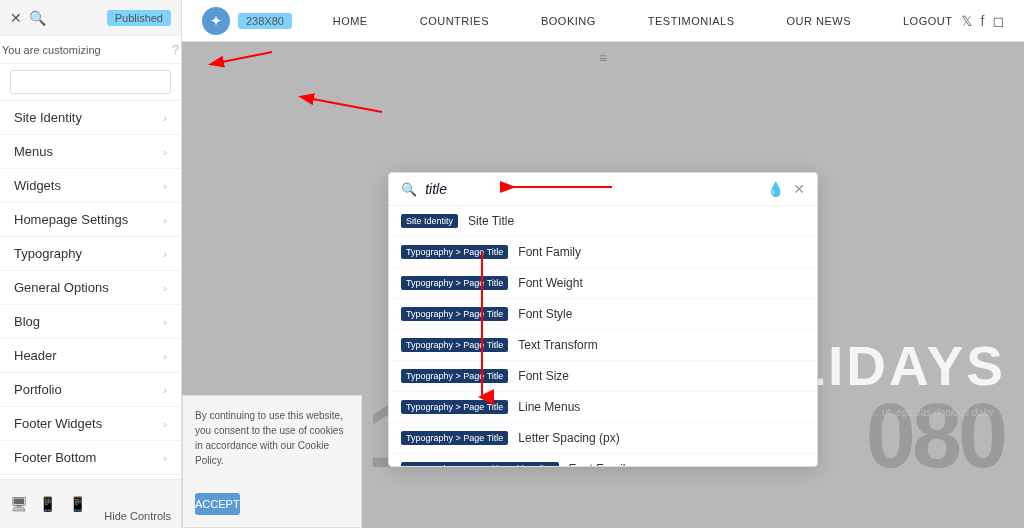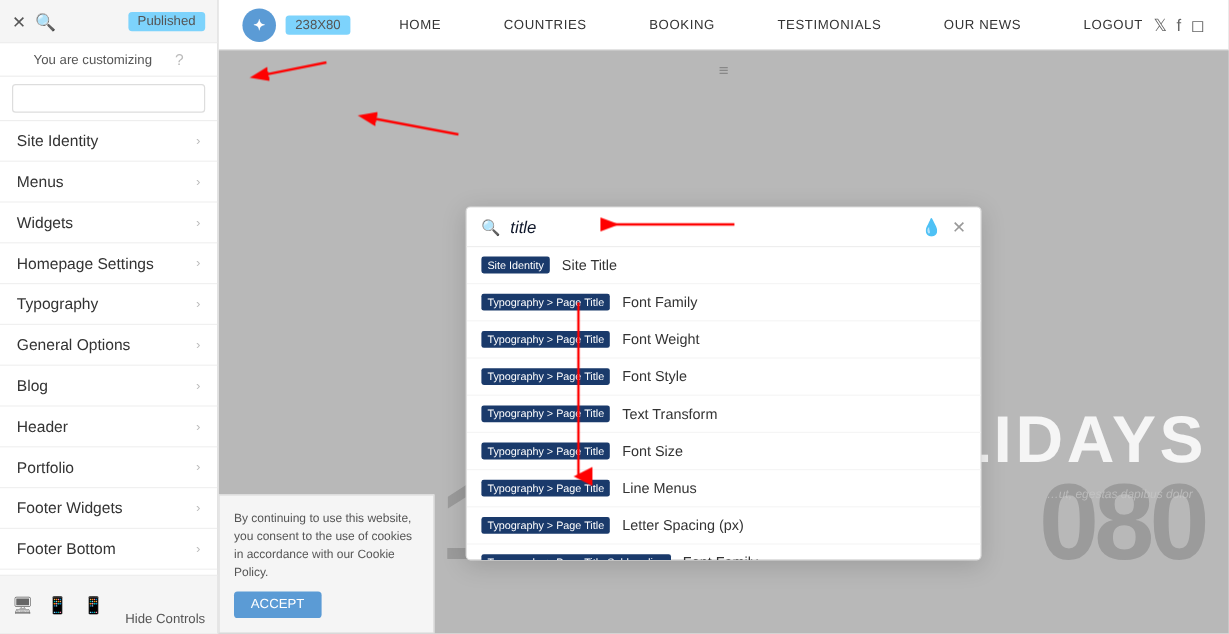--- a/index.html
+++ b/index.html
@@ -7,21 +7,21 @@
 
     
     .app-wrapper { display: flex; width: 1024px; height: 528px; position: relative; }
 
     
     .sidebar { width: 182px; height: 100%; background: #fff; border-right: 1px solid #ddd; display: flex; flex-direction: column; flex-shrink: 0; z-index: 10; }
     .sidebar-header { display: flex; align-items: center; justify-content: space-between; padding: 8px 10px; border-bottom: 1px solid #eee; background: #f5f5f5; height: 36px; }
     .sidebar-header-icons { display: flex; align-items: center; gap: 8px; }
     .sidebar-header-icons span { font-size: 14px; color: #555; cursor: pointer; }
     .published-badge { font-size: 11px; color: #555; background: #7dd3fc; padding: 2px 8px; border-radius: 3px; }
-    .customizing-bar { padding: 6px 28px; border-bottom: 1px solid #eee; display: flex; align-items: center; justify-content: space-between; font-size: 11px; color: #555; }
+    .customizing-bar { padding: 6px 2px; border-bottom: 1px solid #eee; display: flex; align-items: center; justify-content: space-between; font-size: 11px; color: #555; }
     .search-bar { padding: 6px 10px; border-bottom: 1px solid #eee; }
     .search-bar input { width: 100%; border: 1px solid #ddd; border-radius: 3px; padding: 4px 8px; font-size: 12px; color: #333; }
     .sidebar-menu { flex: 1; overflow-y: auto; }
     .sidebar-item { display: flex; align-items: center; justify-content: space-between; padding: 9px 14px; border-bottom: 1px solid #f0f0f0; cursor: pointer; font-size: 13px; color: #333; }
     .sidebar-item .chevron { color: #bbb; font-size: 11px; }
     .sidebar-footer { border-top: 1px solid #eee; padding: 6px 10px; display: flex; align-items: center; justify-content: space-between; background: #f5f5f5; }
     .sidebar-footer-icons { display: flex; gap: 12px; }
     .sidebar-footer-icons span { font-size: 14px; color: #666; cursor: pointer; }
     .hide-controls { font-size: 11px; color: #555; margin-top: 24px; }
 
@@ -31,21 +31,21 @@
     .preview-logo { display: flex; align-items: center; gap: 8px; }
     .preview-logo .logo-icon { width: 28px; height: 28px; background: #5b9bd5; border-radius: 50%; display: flex; align-items: center; justify-content: center; color: white; font-size: 12px; font-weight: bold; }
     .preview-logo .logo-text { font-size: 11px; color: #555; background: #7dd3fc; padding: 2px 8px; border-radius: 3px; }
     .preview-nav { display: flex; gap: 20px; align-items: center; }
     .preview-nav a { font-size: 11px; color: #333; text-decoration: none; letter-spacing: 0.5px; margin-left: 32px; }
     .preview-social { display: flex; gap: 8px; }
     .preview-social span { font-size: 14px; color: #666; }
     .preview-content { height: calc(100% - 42px); position: relative; display: flex; align-items: center; justify-content: center; background: #b8b8b8; }
     .hamburger-icon { position: absolute; top: 8px; left: 50%; transform: translateX(-50%); color: #888; font-size: 14px; }
     .cookie-banner { position: absolute; bottom: 0; left: 0; width: 180px; background: #f5f5f5; border: 1px solid #ddd; padding: 12px; font-size: 10px; color: #555; line-height: 1.5; }
-    .accept-btn { margin-top: 8px; background: #5b9bd5; color: white; border: none; padding: 5px 14px; border-radius: 3px; font-size: 11px; cursor: pointer; }
+    .accept-btn { margin-top: 25px; background: #5b9bd5; color: white; border: none; padding: 5px 0; border-radius: 3px; font-size: 11px; cursor: pointer; }
     .search-modal { position: absolute; top: 130px; left: 50%; transform: translateX(-50%); width: 430px; background: #fff; border: 1px solid #ddd; border-radius: 4px; box-shadow: 0 4px 20px rgba(0,0,0,0.15); }
     .search-modal-header { display: flex; align-items: center; padding: 8px 12px; border-bottom: 1px solid #eee; }
     .search-modal-header .search-icon { color: #999; font-size: 13px; margin-right: 8px; }
     .search-modal-header input { flex: 1; border: none; outline: none; font-size: 14px; color: #333; }
     .search-modal-header .filter-icon { color: #5b9bd5; font-size: 14px; margin-right: 8px; cursor: pointer; }
     .search-modal-header .close-icon { color: #999; font-size: 14px; cursor: pointer; }
     .search-results { max-height: 260px; overflow-y: auto; }
     .search-result-item { display: flex; align-items: center; padding: 8px 12px; border-bottom: 1px solid #f5f5f5; gap: 10px; }
     .result-badge { background: #1a3a6b; color: white; font-size: 9px; padding: 2px 5px; border-radius: 2px; white-space: nowrap; flex-shrink: 0; max-width: 160px; overflow: hidden; text-overflow: ellipsis; }
     .result-label { font-size: 12px; color: #333; }

